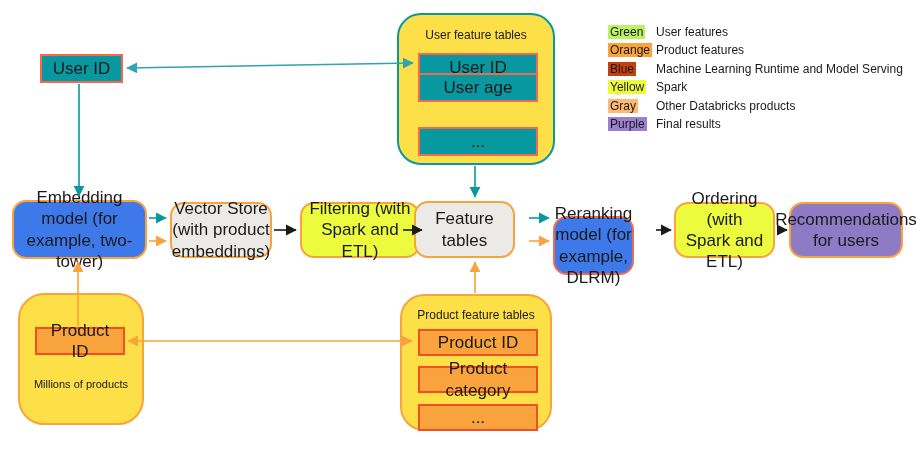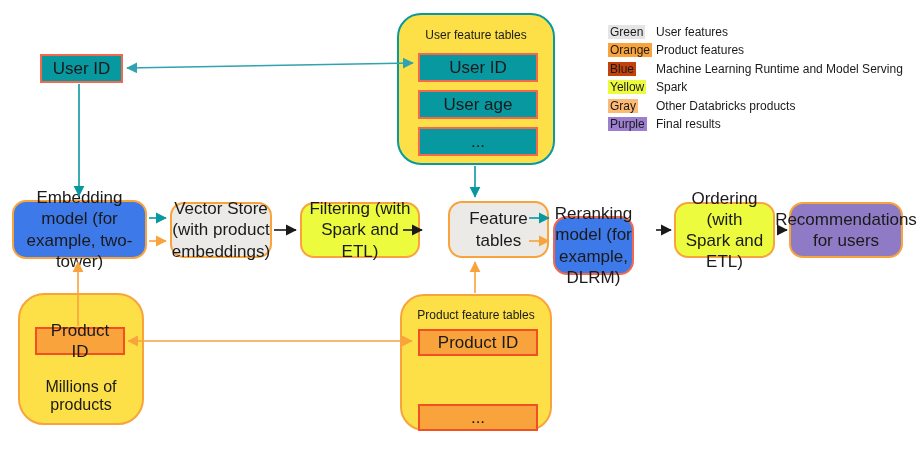--- a/index.html
+++ b/index.html
@@ -23,42 +23,42 @@
   .border-orange{border:2px solid #F9A33C;}
   .border-salmon{border:2px solid #F4694B;}
 
   
   #user-id-source{left:40px;top:54px;width:83px;height:29px;}
 
   
   #uft{left:397px;top:13px;width:158px;height:152px;border:2px solid #0898A0;}
   #uft .container-title{top:13px;}
   .uft-row{position:absolute;left:19px;width:120px;height:29px;}
-  #uft-row-0{top:38px;} #uft-row-1{top:75px;} #uft-row-2{top:112px;}
+  #uft-row-0{top:38px;} #uft-row-1{top:58px;} #uft-row-2{top:112px;}
 
   
   #legend{position:absolute;left:608px;top:25px;font-size:12px;}
   .leg-row{display:flex;align-items:center;height:13px;margin-bottom:5.6px;}
   .sw-wrap{display:inline-block;width:48px;}
   .sw{padding:0 2px;}
   .leg-label{white-space:nowrap;}
 
   
   #embedding{left:12px;top:200px;width:135px;height:59px;}
   #vector-store{left:170px;top:202px;width:102px;height:56px;}
   #filtering{left:300px;top:202px;width:120px;height:56px;}
-  #feature-tables{left:448px;top:201px;width:101px;height:57px;}
+  #feature-tables{left:414px;top:201px;width:101px;height:57px;}
   #reranking{left:553px;top:216px;width:81px;height:59px;}
   #ordering{left:674px;top:202px;width:101px;height:56px;}
   #recommendations{left:789px;top:202px;width:114px;height:56px;}
 
   
   #mop{left:18px;top:293px;width:126px;height:132px;border:2px solid #F9A33C;border-radius:26px;}
   #mop-product-id{left:35px;top:327px;width:90px;height:28px;}
-  #mop-caption{position:absolute;left:18px;top:378px;width:126px;text-align:center;font-size:16px;}
+  #mop-caption{position:absolute;left:18px;top:378px;width:126px;text-align:center;font-size:11px;}
 
   
   #pft{left:400px;top:294px;width:152px;height:137px;border:2px solid #F9A33C;}
   #pft .container-title{top:12px;}
   .pft-row{position:absolute;left:16px;width:120px;height:27px;}
   #pft-row-0{top:33px;} #pft-row-1{top:70px;} #pft-row-2{top:108px;}
 
   #arrows{position:absolute;left:0;top:0;pointer-events:none;}
 </style>
 </head>
@@ -78,21 +78,21 @@
     <div id="uft-row-1" class="node teal-box uft-row">
       <span>User age</span>
     </div>
     <div id="uft-row-2" class="node teal-box uft-row">
       <span>...</span>
     </div>
   </div>
 
   <div id="legend">
     <div class="leg-row">
-      <span class="sw-wrap"><span class="sw" style="background-color: #e5e5e5;">Green</span></span>
+      <span class="sw-wrap"><span class="sw" style="background-color: #bef264;">Green</span></span>
       <span class="leg-label">User features</span>
     </div>
     <div class="leg-row">
       <span class="sw-wrap"><span class="sw" style="background-color: rgb(249, 163, 60);">Orange</span></span>
       <span class="leg-label">Product features</span>
     </div>
     <div class="leg-row">
       <span class="sw-wrap"><span class="sw" style="background-color: #c2410c;">Blue</span></span>
       <span class="leg-label">Machine Learning Runtime and Model Serving</span>
     </div>
@@ -136,20 +136,23 @@
   <div id="mop-product-id" class="node orange-box">
     <span>Product ID</span>
   </div>
   <div id="mop-caption">Millions of products</div>
 
   <div id="pft" class="container">
     <div class="container-title">Product feature tables</div>
     <div id="pft-row-0" class="node orange-box pft-row">
       <span>Product ID</span>
     </div>
+    <div id="pft-row-1" class="node orange-box pft-row">
+      <span>Product category</span>
+    </div>
     <div id="pft-row-2" class="node orange-box pft-row">
       <span>...</span>
     </div>
   </div>
 
   <svg id="arrows" width="920" height="459" viewBox="0 0 920 459">
     <defs>
       <marker id="m-teal" markerWidth="8" markerHeight="8" refX="6.5" refY="3.5" orient="auto-start-reverse">
         <path d="M0,0 L7,3.5 L0,7 z" fill="#0898A0"></path>
       </marker>

